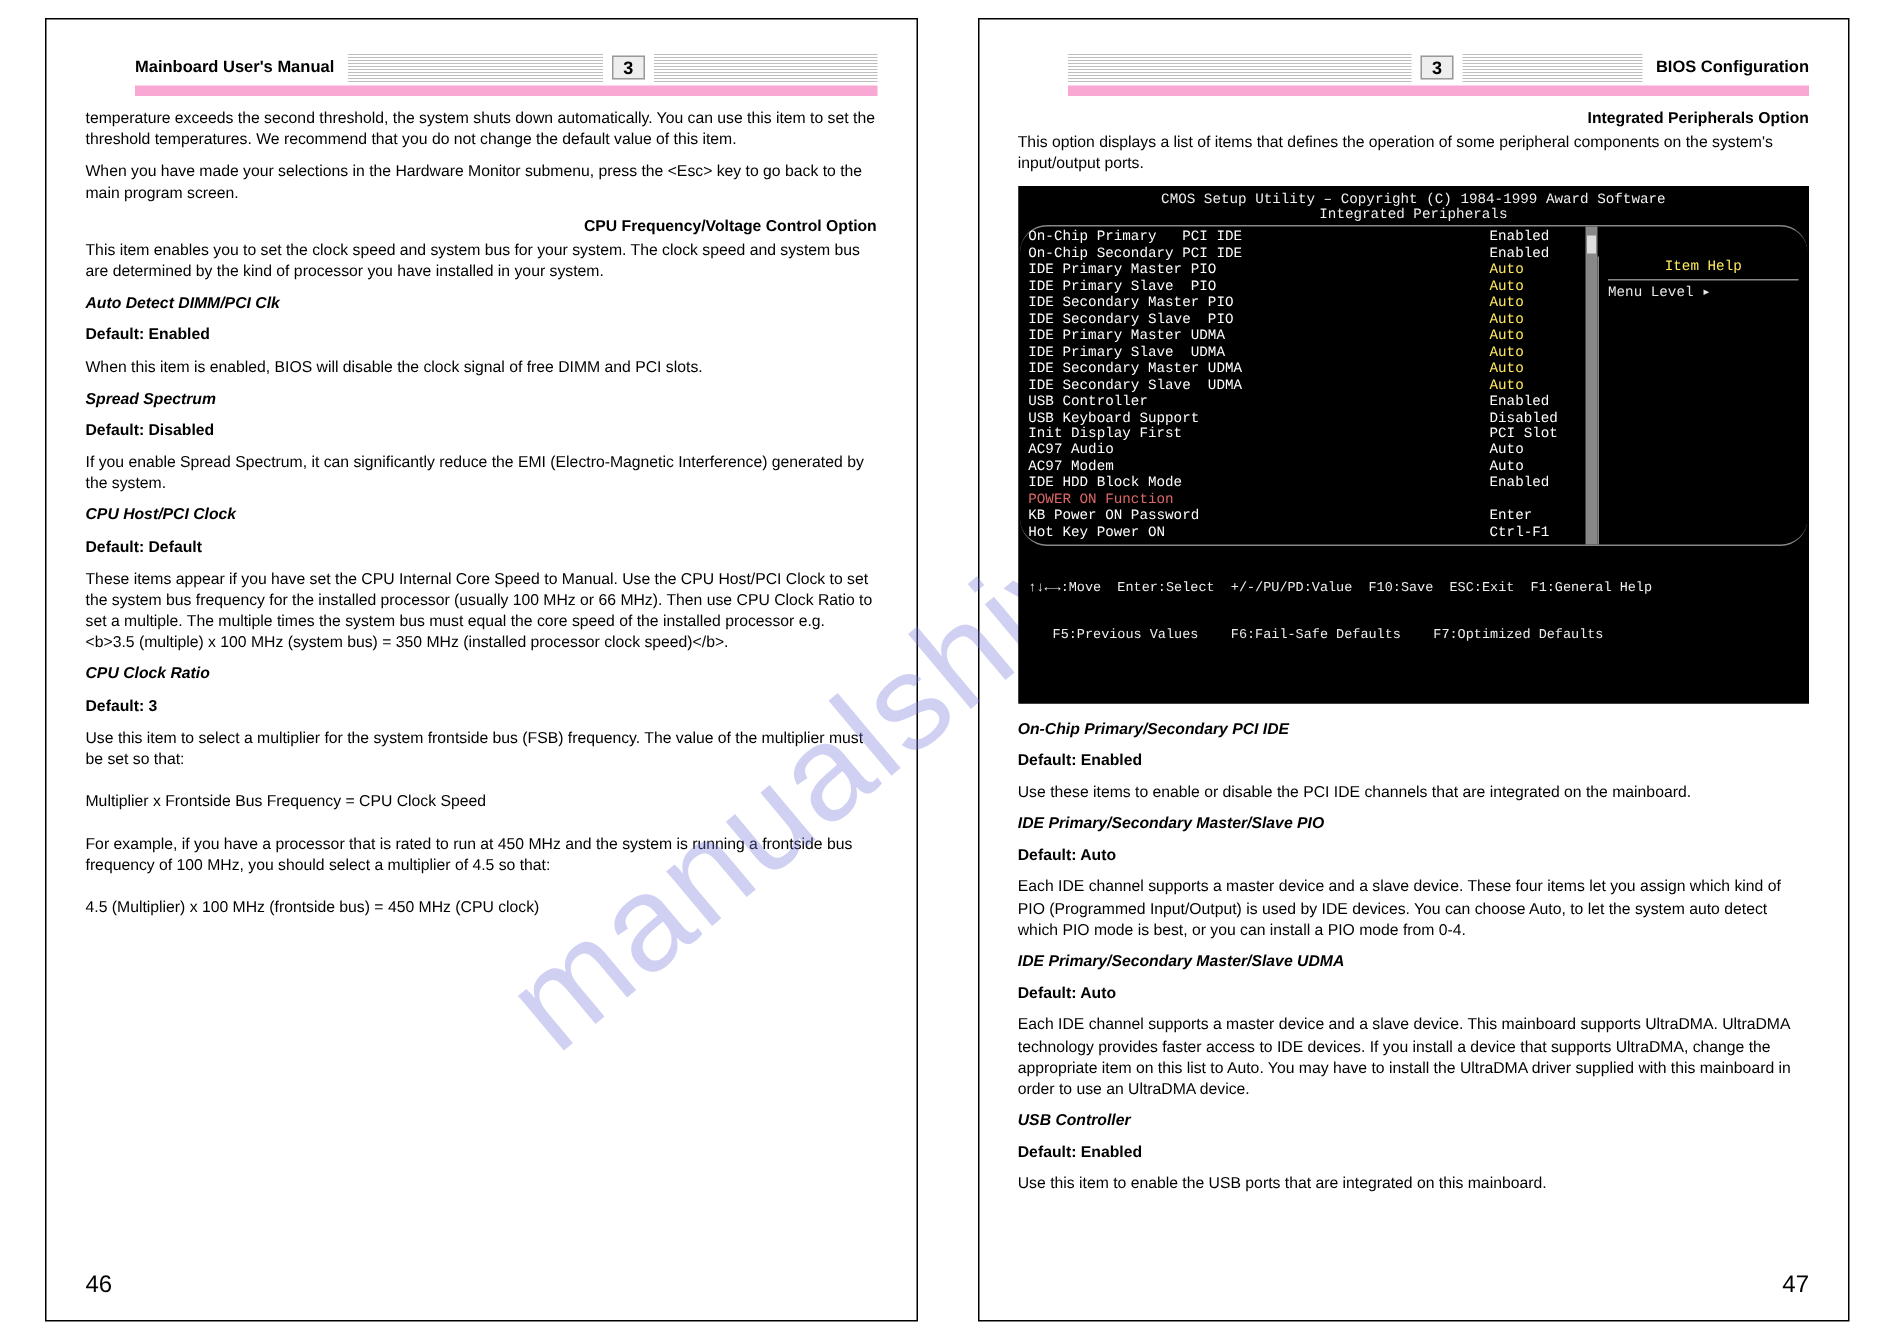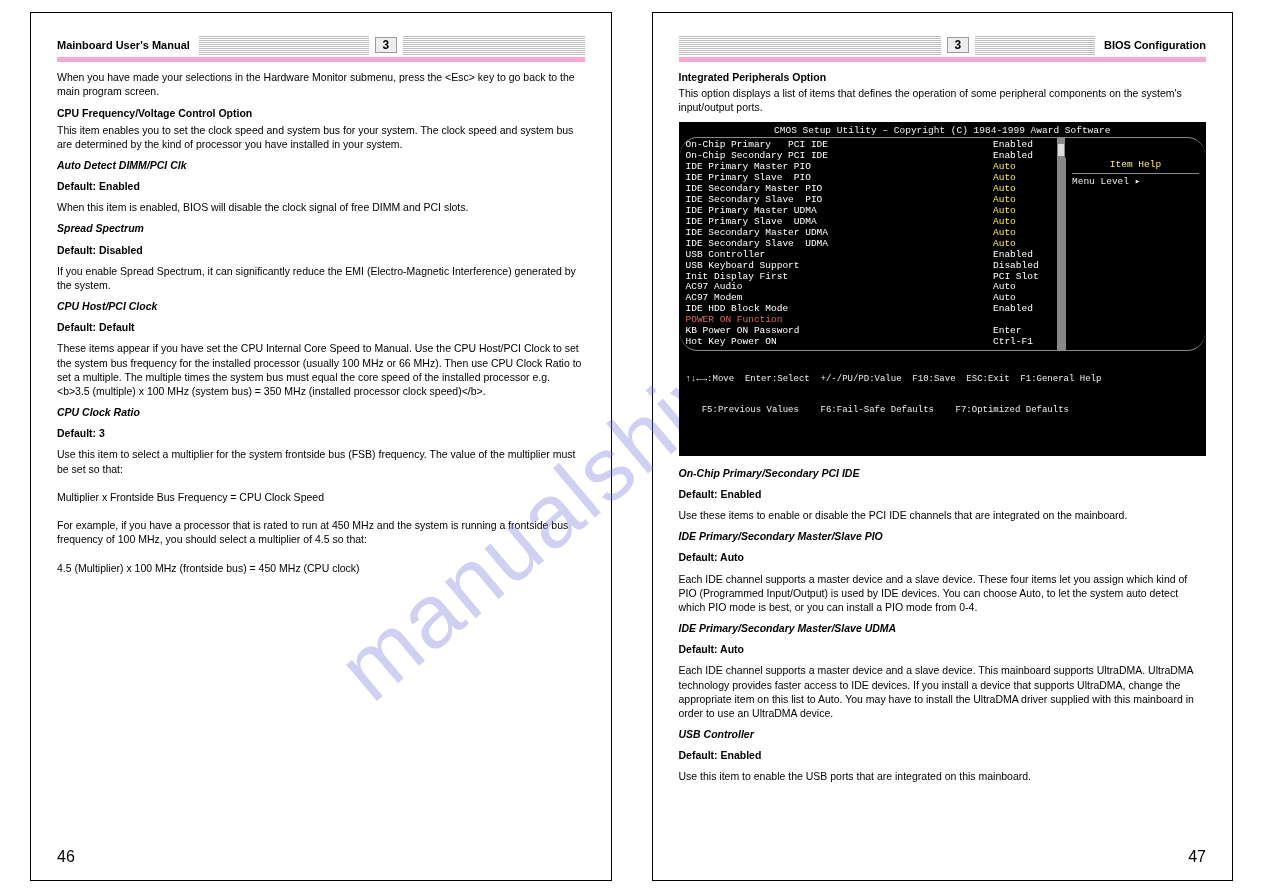--- a/index.html
+++ b/index.html
@@ -32,24 +32,25 @@
     flex: 1;
     border: 1px solid #000;
     background: #fff;
     padding: 22px 26px 18px 26px;
     position: relative;
     overflow: hidden;
   }
   .section-bar {
     display: flex;
     align-items: center;
-    border-bottom: 5px solid #f9a8d4;
+    border-bottom: 7px solid #f9a8d4;
     padding-bottom: 2px;
     margin-bottom: 8px;
     gap: 6px;
+    margin-left: 33px;
   }
   .section-bar .stripe {
     height: 20px;
     width: 170px;
     background: repeating-linear-gradient(0deg,#bdbdbd 0 1px,#fff 1px 2px);
   }
   .section-bar .label-left {
     font-size: 11px;
     font-weight: bold;
     padding-right: 3px;
@@ -74,21 +75,21 @@
     background: repeating-linear-gradient(0deg,#bdbdbd 0 1px,#fff 1px 2px);
   }
   .body-text {
     font-size: 10.5px;
     line-height: 1.35;
     color: #000;
   }
   .body-text p { margin-bottom: 7px; }
   .body-text .setting { font-weight: bold; font-style: italic; margin-top:6px;}
   .body-text .bold { font-weight: bold; }
-  .body-text .sub-head { font-weight: bold; margin-top:8px; margin-bottom:2px;}
+  .body-text .sub-head { font-weight: bold; margin-top:8px; margin-bottom:2px;text-align:right;}
   .page-num {
     position: absolute;
     bottom: 14px;
     font-size: 16px;
     text-align: center;
   }
   .page-num.left { left: 26px; }
   .page-num.right { right: 26px; }
   
   .bios {
@@ -157,20 +158,21 @@
 
   <div class="page">
     <div class="section-bar">
       <span class="label-left">Mainboard User's Manual</span>
       <span class="stripe"></span>
       <span class="num">3</span>
       <span class="stripe-r"></span>
     </div>
 
     <div class="body-text">
+      <p>temperature exceeds the second threshold, the system shuts down automatically. You can use this item to set the threshold temperatures. We recommend that you do not change the default value of this item.</p>
       <p>When you have made your selections in the Hardware Monitor submenu, press the &lt;Esc&gt; key to go back to the main program screen.</p>
       <p class="sub-head">CPU Frequency/Voltage Control Option</p>
       <p>This item enables you to set the clock speed and system bus for your system. The clock speed and system bus are determined by the kind of processor you have installed in your system.</p>
 
       <p class="setting">Auto Detect DIMM/PCI Clk</p>
       <p class="bold">Default: Enabled</p>
       <p>When this item is enabled, BIOS will disable the clock signal of free DIMM and PCI slots.</p>
 
       <p class="setting">Spread Spectrum</p>
       <p class="bold">Default: Disabled</p>
@@ -202,20 +204,21 @@
       <span class="label-right">BIOS Configuration</span>
     </div>
 
     <div class="body-text">
       <p class="sub-head">Integrated Peripherals Option</p>
       <p>This option displays a list of items that defines the operation of some peripheral components on the system's input/output ports.</p>
 
       <div class="bios">
         <div class="bios-title">
           <div>CMOS Setup Utility – Copyright (C) 1984-1999 Award Software</div>
+          <div>Integrated Peripherals</div>
         </div>
         <div class="bios-main">
           <div class="bios-left" id="bios-rows">
             <div class="row">
                 <span class="k">On-Chip Primary   PCI IDE</span>
                 <span class="v">Enabled</span>
               </div>
               <div class="row">
                 <span class="k">On-Chip Secondary PCI IDE</span>
                 <span class="v">Enabled</span>

